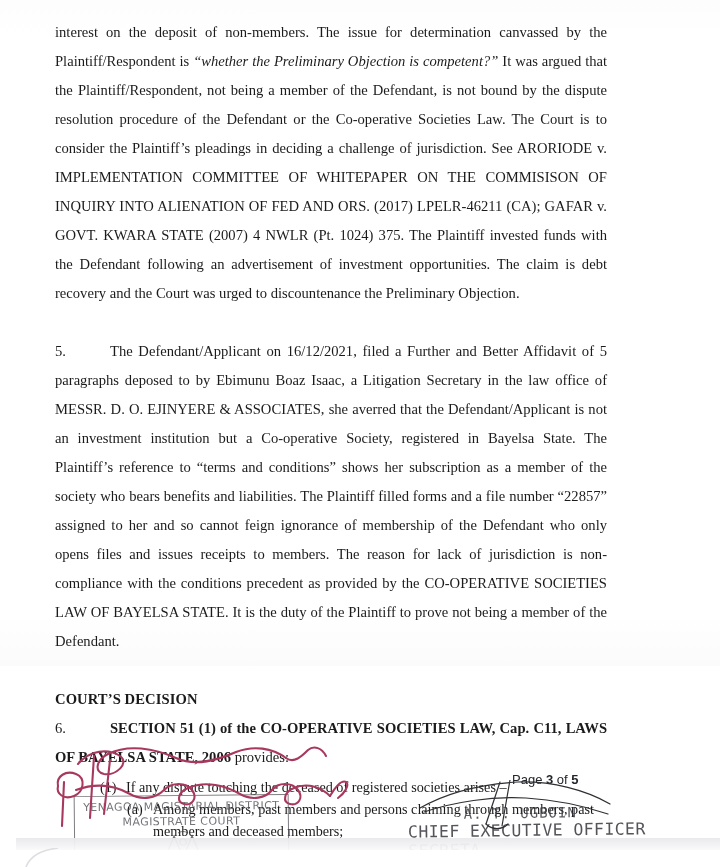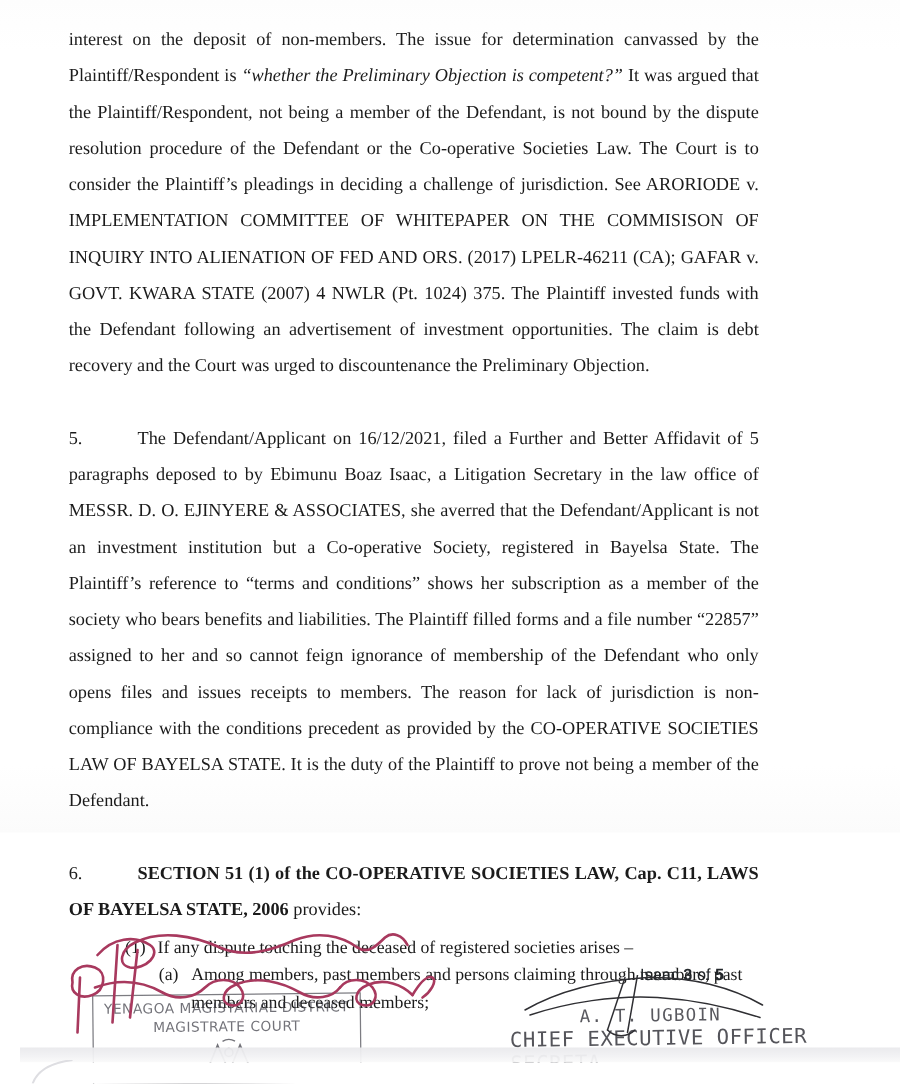--- a/index.html
+++ b/index.html
@@ -213,41 +213,42 @@
 
     <p class="body-text"><span>interest on the deposit of non-members. The issue for determination canvassed by the Plaintiff/Respondent is </span><em class="italic-quote">“whether the Preliminary Objection is competent?”</em><span> It was argued that the Plaintiff/Respondent, not being a member of the Defendant, is not bound by the dispute resolution procedure of the Defendant or the Co-operative Societies Law. The Court is to consider the Plaintiff’s pleadings in deciding a challenge of jurisdiction. See ARORIODE v. IMPLEMENTATION COMMITTEE OF WHITEPAPER ON THE COMMISISON OF INQUIRY INTO ALIENATION OF FED AND ORS. (2017) LPELR-46211 (CA); GAFAR v. GOVT. KWARA STATE (2007) 4 NWLR (Pt. 1024) 375. The Plaintiff invested funds with the Defendant following an advertisement of investment opportunities. The claim is debt recovery and the Court was urged to discountenance the Preliminary Objection.</span></p>
 
     <div class="spacer-lg"></div>
 
 
     <p class="body-text"><span class="num">5.</span><span>The Defendant/Applicant on 16/12/2021, filed a Further and Better Affidavit of 5 paragraphs deposed to by Ebimunu Boaz Isaac, a Litigation Secretary in the law office of MESSR. D. O. EJINYERE &amp; ASSOCIATES, she averred that the Defendant/Applicant is not an investment institution but a Co-operative Society, registered in Bayelsa State. The Plaintiff’s reference to “terms and conditions” shows her subscription as a member of the society who bears benefits and liabilities. The Plaintiff filled forms and a file number “22857” assigned to her and so cannot feign ignorance of membership of the Defendant who only opens files and issues receipts to members. The reason for lack of jurisdiction is non-compliance with the conditions precedent as provided by the CO-OPERATIVE SOCIETIES LAW OF BAYELSA STATE. It is the duty of the Plaintiff to prove not being a member of the Defendant.</span></p>
 
     <div class="spacer-lg"></div>
 
+    <h2 class="section-heading">COURT’S DECISION</h2>
 
     <p class="body-text"><span class="num">6.</span><span class="bold">SECTION 51 (1) of the CO-OPERATIVE SOCIETIES LAW, Cap. C11, LAWS OF BAYELSA STATE, 2006</span><span> provides:</span></p>
 
     <div class="clause-1">
       <div class="clause-row">
         <span class="clause-label">(1)</span>
         <span class="clause-body">If any dispute touching the deceased of registered societies arises –</span>
       </div>
 
       <div class="clause-sub">
         <div class="clause-row">
           <span class="clause-label">(a)</span>
           <span class="clause-body">Among members, past members and persons claiming through members, past members and deceased members;</span>
         </div>
 
       </div>
     </div>
 
   </div>
 
-  <div class="page-number"><span>Isaac </span><span class="pn-strong">3</span><span> of </span><span class="pn-strong">5</span></div>
+  <div class="page-number"><span>Page </span><span class="pn-strong">3</span><span> of </span><span class="pn-strong">5</span></div>
 
   <div class="stamp-layer">
 
     <div class="court-stamp">
       <div class="cs-line cs-l1">YENAGOA MAGISTARIAL DISTRICT</div>
       <div class="cs-line">MAGISTRATE COURT</div>
       <div class="cs-crest">
         <svg width="44" height="26" viewBox="0 0 44 26">
           <path d="M6 25 L14 6 L22 25 Z" fill="none" stroke="#3d3d46" stroke-width="1.3"></path>
           <path d="M24 25 L32 6 L40 25 Z" fill="none" stroke="#3d3d46" stroke-width="1.3"></path>

